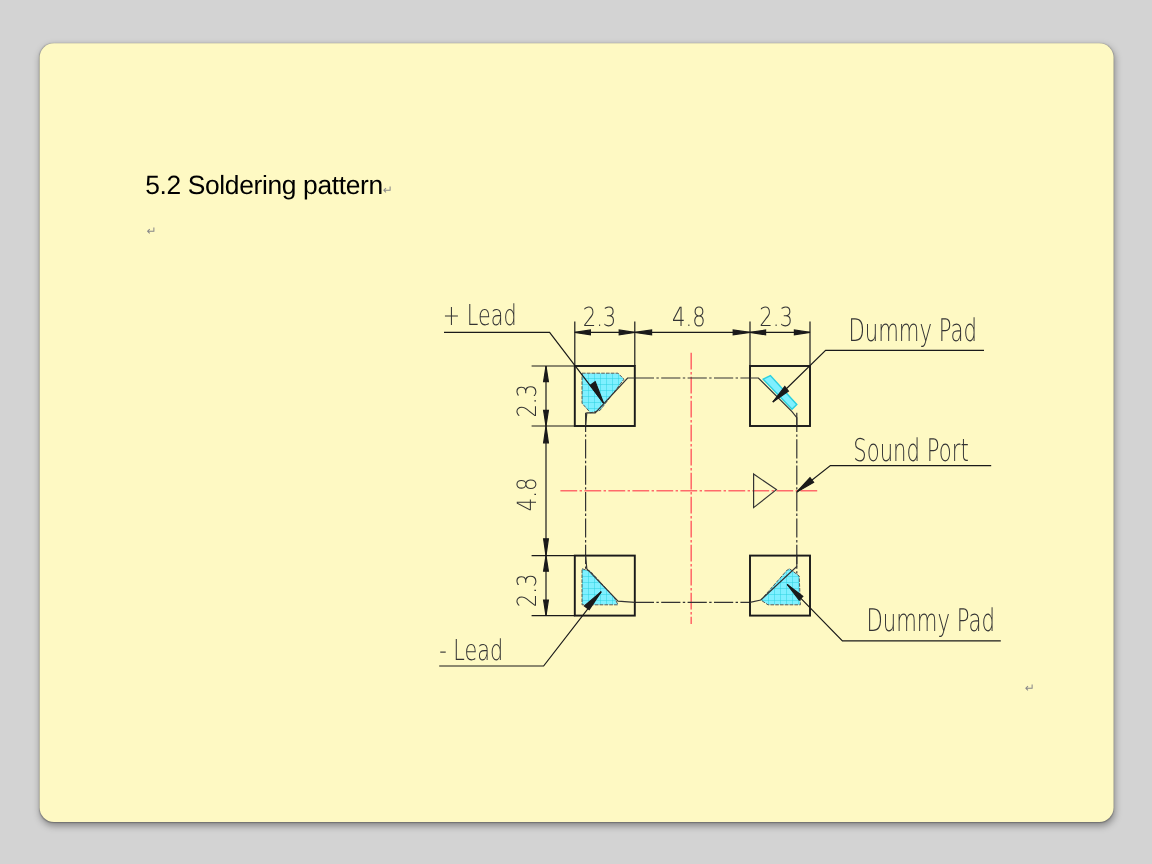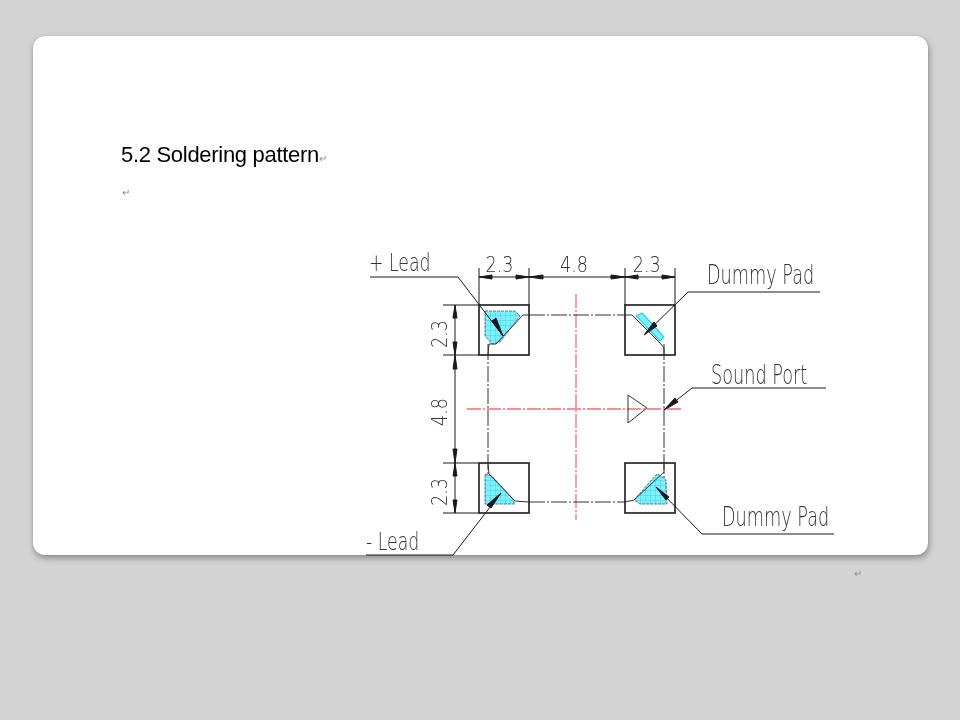--- a/index.html
+++ b/index.html
@@ -6,22 +6,22 @@
   body {
     width: 960px; height: 720px;
     background: #d3d3d3;
     position: relative;
     overflow: hidden;
     font-family: "Liberation Sans", sans-serif;
   }
   .page {
     position: absolute;
     left: 33px; top: 36px;
-    width: 895px; height: 519px;
-    background: #ffffff;
+    width: 895px; height: 649px;
+    background: #fef9c3;
     border-radius: 12px;
     box-shadow: 1px 3px 6px rgba(0,0,0,0.35), 0 0 1px rgba(0,0,0,0.25);
   }
   .heading {
     position: absolute;
     left: 88px; top: 106px;
     font-size: 22px;
     color: #000;
     letter-spacing: -0.3px;
     white-space: nowrap;

